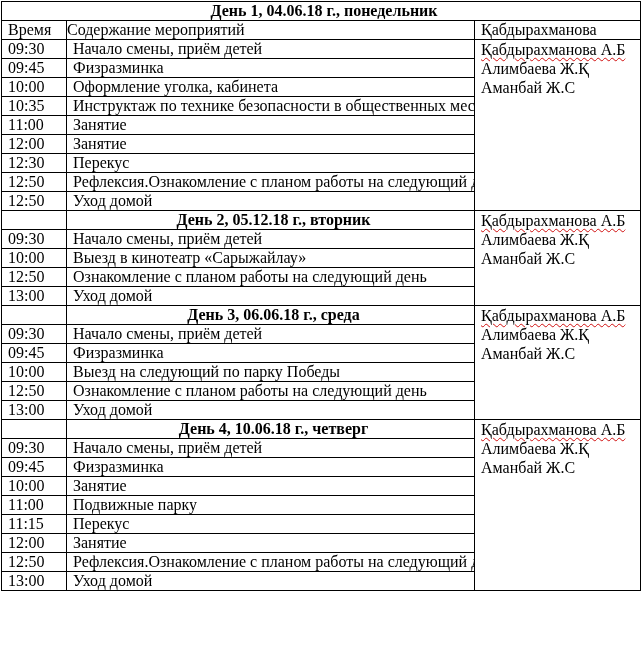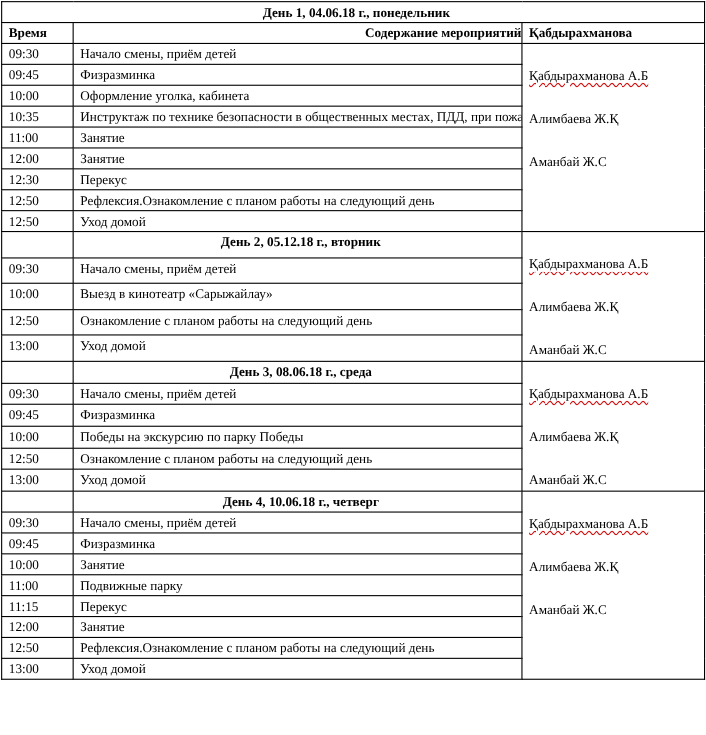--- a/index.html
+++ b/index.html
@@ -2,42 +2,42 @@
 <html><head>
   <meta charset="utf-8">
   <style>
     html, body { margin: 0; padding: 0; background: #ffffff; }
     body { width: 642px; height: 668px; overflow: hidden; }
     table.schedule {
       position: absolute; left: 1px; top: 1px;
       border-collapse: collapse;
       width: 639px;
       font-family: "Liberation Serif", "DejaVu Serif", serif;
-      font-size: 12px;
+      font-size: 16px;
       color: #000;
       table-layout: fixed;
     }
     table.schedule td {
       border: 1px solid #000;
       padding: 0 0 0 6px;
       vertical-align: top;
       line-height: 18px;
       height: 18px;
       white-space: nowrap;
       overflow: hidden;
     }
     col.c-time { width: 65px; }
     col.c-act { width: 408px; }
     col.c-resp { width: 166px; }
     td.day-title { font-weight: bold; text-align: center; padding-left: 0; }
-    td.hdr { font-weight: bold; }
-    td.hdr.center { text-align: right; padding-left: 0; }
+    td.hdr { font-weight: normal; }
+    td.hdr.center { text-align: left; padding-left: 0; }
     td.multi { white-space: normal; }
     td.resp { vertical-align: top; padding-left: 4px; }
-    .resp-line { display: block; line-height: 19px; margin-top: 20px; }
+    .resp-line { display: block; line-height: 19px; }
     .spell { text-decoration: underline wavy #d01010; text-decoration-thickness: 1px; text-underline-offset: 2px; }
   </style>
 </head>
 <body>
 
 <table class="schedule">
   <colgroup>
     <col class="c-time">
       <col class="c-act">
       <col class="c-resp">
@@ -112,38 +112,38 @@
       <tr>
         <td>12:50</td>
         <td class="multi">Ознакомление с планом работы на следующий день</td>
       </tr>
       <tr>
         <td>13:00</td>
         <td class="multi">Уход домой</td>
       </tr>
       <tr>
         <td></td>
-        <td class="day-title">День 3, 08.06.18 г., среда</td>
+        <td class="day-title">День 3, 06.06.18 г., среда</td>
         <td class="resp" rowspan="6">
           <span class="resp-line spell">Қабдырахманова А.Б</span>
           <span class="resp-line">Алимбаева Ж.Қ</span>
           <span class="resp-line">Аманбай Ж.С</span>
         </td>
       </tr>
       <tr>
         <td>09:30</td>
         <td class="multi">Начало смены, приём детей</td>
       </tr>
       <tr>
         <td>09:45</td>
         <td class="multi">Физразминка</td>
       </tr>
       <tr>
         <td>10:00</td>
-        <td class="multi">Победы на экскурсию по парку Победы</td>
+        <td class="multi">Выезд на следующий по парку Победы</td>
       </tr>
       <tr>
         <td>12:50</td>
         <td class="multi">Ознакомление с планом работы на следующий день</td>
       </tr>
       <tr>
         <td>13:00</td>
         <td class="multi">Уход домой</td>
       </tr>
       <tr>

